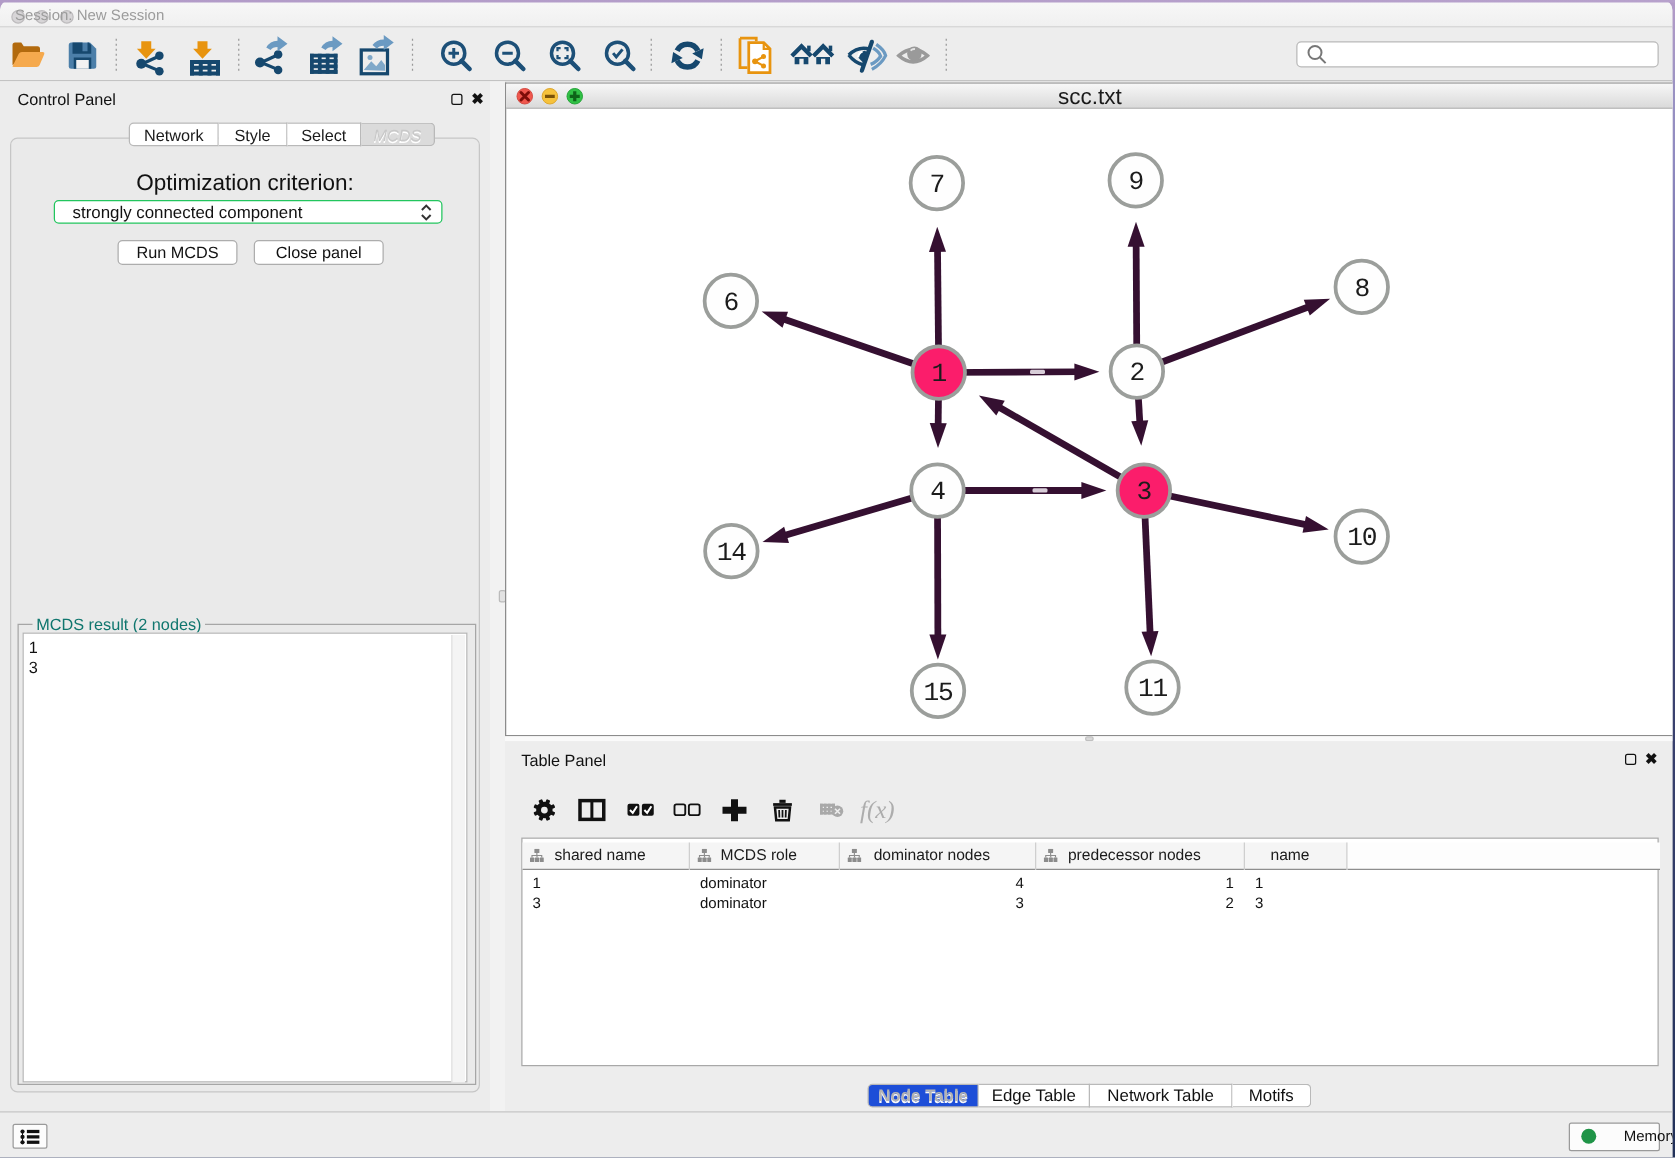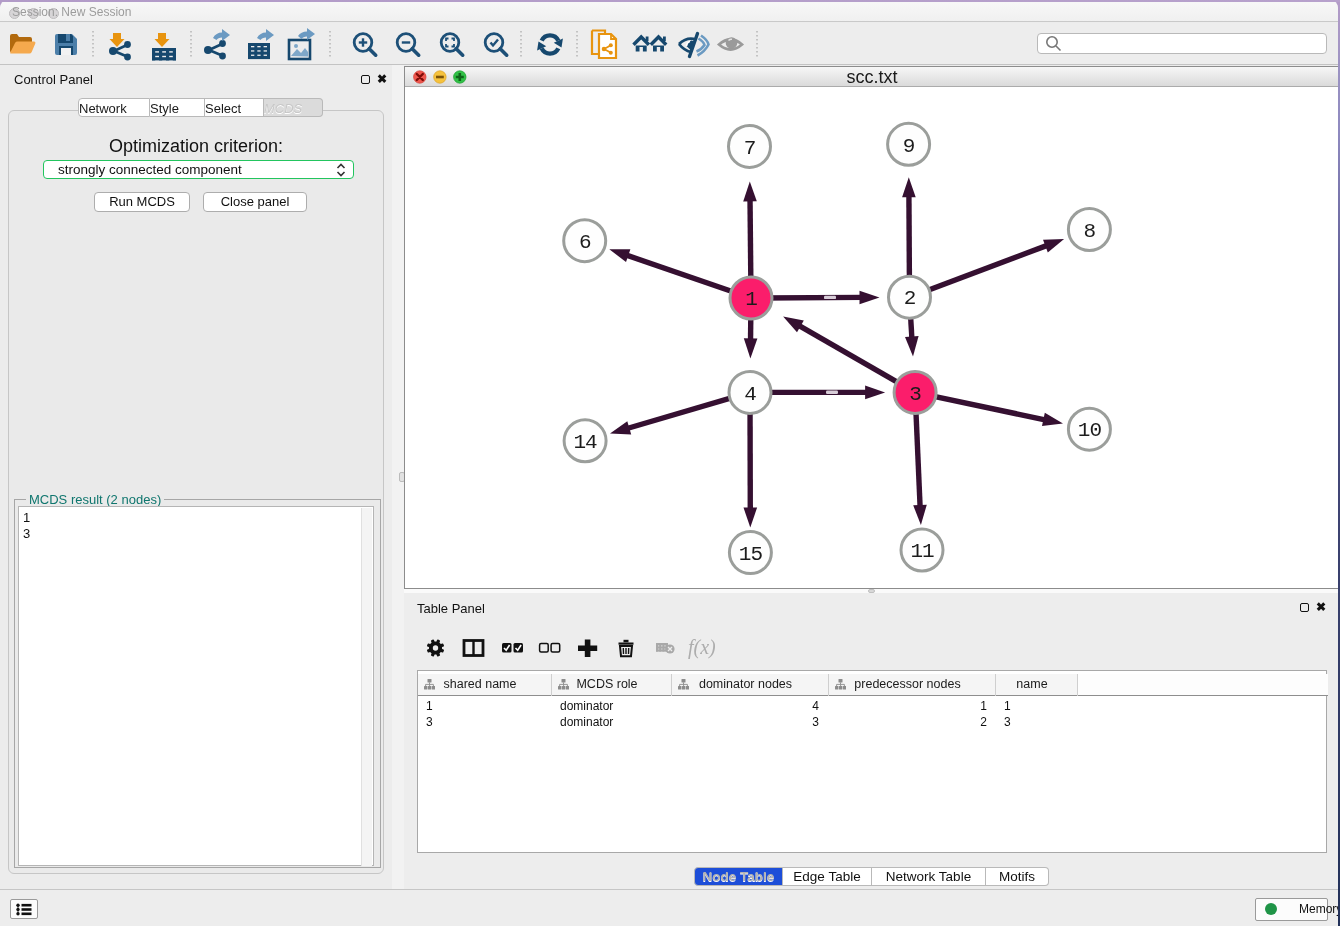--- a/index.html
+++ b/index.html
@@ -12,21 +12,21 @@
 #title-text { position:absolute; top:3px; left:0; width:100%; text-align:left; font-size:12px; line-height:19px; color:#9c9c9c;margin-left:12px; }
 
 #toolbar { position:absolute; left:0; top:23px; width:100%; height:42px; background:#ededed; border-bottom:1px solid #c3c3c3; }
 #searchbox { position:absolute; left:1037px; top:10px; width:290px; height:21px; background:#fff; border:1px solid #b9b9b9; border-radius:4px; }
 
 #cpanel { position:absolute; left:0; top:65px; width:392px; height:826px; background:#ececec; }
 #cpanel-head { position:absolute; left:14px; top:7px; font-size:13px; color:#111; }
 .winbtn-sq { position:absolute; width:9px; height:9px; border:1.5px solid #111; border-radius:2px; }
 .winbtn-x { position:absolute; font-size:12px; font-weight:bold; color:#111; }
 #cp-content { position:absolute; left:8px; top:45px; width:376px; height:764px; background:#eaeaea; border:1px solid #c6c6c6; border-radius:6px; }
-.tab { position:absolute; top:33px; height:19px; font-size:13px; line-height:19px; background:#fff; border:1px solid #b9b9b9; color:#1a1a1a; }
+.tab { position:absolute; top:33px; height:19px; font-size:13px; text-align:center; line-height:19px; background:#fff; border:1px solid #b9b9b9; color:#1a1a1a;margin-left:25px; }
 #opt-label { position:absolute; left:0; top:71px; width:392px; text-align:center; font-size:18px; color:#111; }
 #dropdown { position:absolute; left:43px; top:95px; width:311px; height:19px; background:#fff; border:1px solid #22c55e; border-radius:4px; font-size:13.5px; line-height:17px; padding-left:14px; color:#111; }
 .btn { position:absolute; top:127px; height:20px; background:#fff; border:1px solid #adadad; border-radius:4px; font-size:13px; text-align:center; line-height:18px; color:#111; }
 #fieldset { position:absolute; left:14px; top:434px; width:367px; height:369px; border:1px solid #a6a6a6; }
 #fieldset-label { position:absolute; left:26px; top:427px; background:#eaeaea; padding:0 3px; font-size:13px; color:#0f766e; }
 #result-box { position:absolute; left:18px; top:441px; width:356px; height:360px; background:#fff; border:1px solid #b5b5b5; }
 #result-scroll { position:absolute; right:1px; top:1px; width:11px; height:358px; background:#f4f4f4; border-left:1px solid #e0e0e0; }
 #result-text { position:absolute; left:4px; top:3px; font-size:13px; line-height:16px; color:#111; }
 
 #vdivider { position:absolute; left:392px; top:65px; width:12px; height:826px; background:#f2f2f2; }

